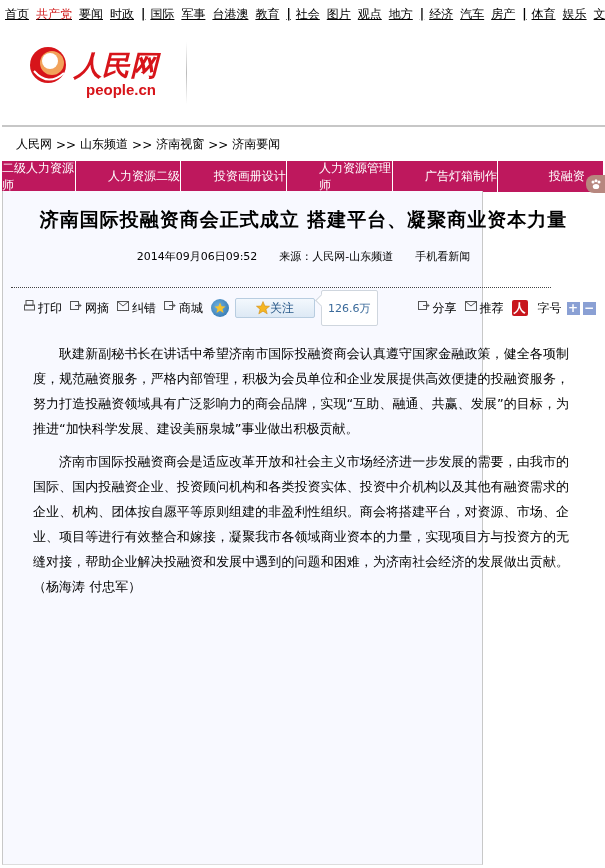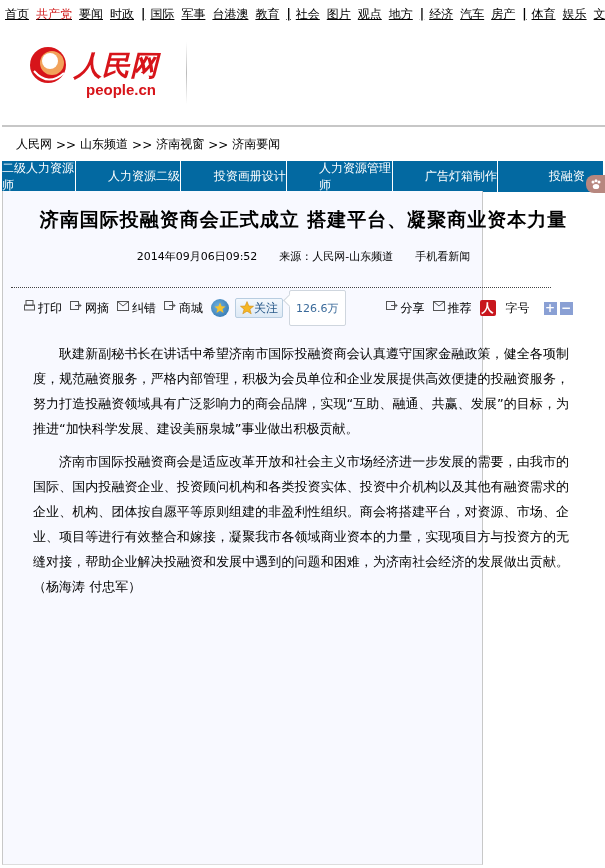--- a/index.html
+++ b/index.html
@@ -16,44 +16,44 @@
   .logo { position: absolute; left: 28px; top: 43px; width: 140px; height: 55px; }
   .logo-divider { position: absolute; left: 186px; top: 42px; width: 1px; height: 62px; background: linear-gradient(#fff, #bbb, #fff); }
   .header-line { position: absolute; left: 2px; top: 125px; width: 603px; height: 2px; background: #c7c7c7; }
 
   
   .breadcrumb { position: absolute; left: 16px; top: 136px; font-size: 12px; display: flex; align-items: center; }
   .breadcrumb .crumb { cursor: pointer; color: #000; }
   .breadcrumb .crumb-sep { margin: 0 4px; color: #000; }
 
   
-  .adbar { position: absolute; left: 2px; top: 161px; width: 601px; height: 31px; background: #0369a1; display: flex; gap: 32px; }
+  .adbar { position: absolute; left: 2px; top: 161px; width: 601px; height: 31px; background: #be185d; display: flex; gap: 32px; }
   .adbar .ad { flex: 1; color: #fff; font-size: 12px; display: flex; align-items: center; justify-content: center; border-right: 1px solid #fff; cursor: pointer; }
   .adbar .ad:last-child { border-right: none; }
   .paw { position: absolute; left: 586px; top: 175px; width: 19px; height: 18px; background: #b7877f; border-radius: 8px 0 0 8px; display: flex; align-items: center; justify-content: center; }
 
   
   .panel { position: absolute; left: 2px; top: 191px; width: 481px; height: 674px; background: #f8f9ff; border-left: 1px solid #c8c8c8; border-right: 1px solid #c8c8c8; border-bottom: 1px solid #ddd; }
   .title { position: absolute; left: 0; top: 16px; width: 601px; text-align: center; font-size: 19px; font-weight: bold; color: #000; letter-spacing: 1px; }
   .meta { position: absolute; left: 0; top: 58px; width: 601px; display: flex; justify-content: center; font-size: 11px; color: #000; }
   .meta span { margin: 0 11px; }
   .meta .mobile { cursor: pointer; }
   .dotted { position: absolute; left: 8px; top: 96px; width: 540px; border-top: 1px dotted #444; }
 
   
   .toolbar { position: absolute; left: 20px; top: 104px; height: 26px; display: flex; align-items: center; font-size: 12px; white-space: nowrap; }
   .tb-item { display: flex; align-items: flex-start; margin-right: 8px; cursor: pointer; }
   .tb-icon { width: 12px; height: 12px; margin-right: 3px; display: inline-flex; align-items: center; justify-content: center; }
   .badge-icon { width: 18px; height: 18px; border-radius: 50%; background: radial-gradient(circle at 40% 40%, #6cb0e0, #2b6ea8); display: inline-flex; align-items: center; justify-content: center; margin-right: 6px; }
-  .follow-btn { display: flex; align-items: center; height: 20px; padding: 0 4px; border: 1px solid #b8cde0; background: linear-gradient(#f3f8fd, #dde9f5); border-radius: 2px; color: #2a5a8a; cursor: pointer; }
+  .follow-btn { display: flex; align-items: center; height: 20px; padding: 0 20px; border: 1px solid #b8cde0; background: linear-gradient(#f3f8fd, #dde9f5); border-radius: 2px; color: #2a5a8a; cursor: pointer; }
   .follow-count { position: relative; margin-left: 6px; height: 20px; padding: 17px 6px; border: 1px solid #cfd6de; background: #fff; color: #3a6a9a; display: flex; align-items: center; font-size: 11px; border-radius: 2px; }
   .follow-count:before { content: ""; position: absolute; left: -5px; top: 5px; width: 8px; height: 8px; background: #fff; border-left: 1px solid #cfd6de; border-bottom: 1px solid #cfd6de; transform: rotate(45deg); }
   .share { margin-left: 24px; padding-left: 16px; }
   .people-icon { width: 16px; height: 16px; background: #c8161d; border-radius: 2px; color: #fff; font-size: 12px; display: inline-flex; align-items: center; justify-content: center; margin-right: 10px; font-weight: bold; }
-  .fontsize-label { margin-right: 14px; }
+  .fontsize-label { margin-right: 5px; }
   .fs-btn { width: 13px; height: 13px; background: #8aa0d4; color: #fff; display: inline-flex; align-items: center; justify-content: center; font-size: 12px; font-weight: bold; margin-right: 3px; cursor: pointer; line-height: 1; }
 
   
   .body { position: absolute; left: 30px; top: 150px; width: 536px; font-size: 13px; line-height: 25px; color: #000; }
   .body p { text-indent: 2em; margin-bottom: 8px; text-align: justify; }
 </style>
 </head>
 <body>
 
 <div class="topnav">

